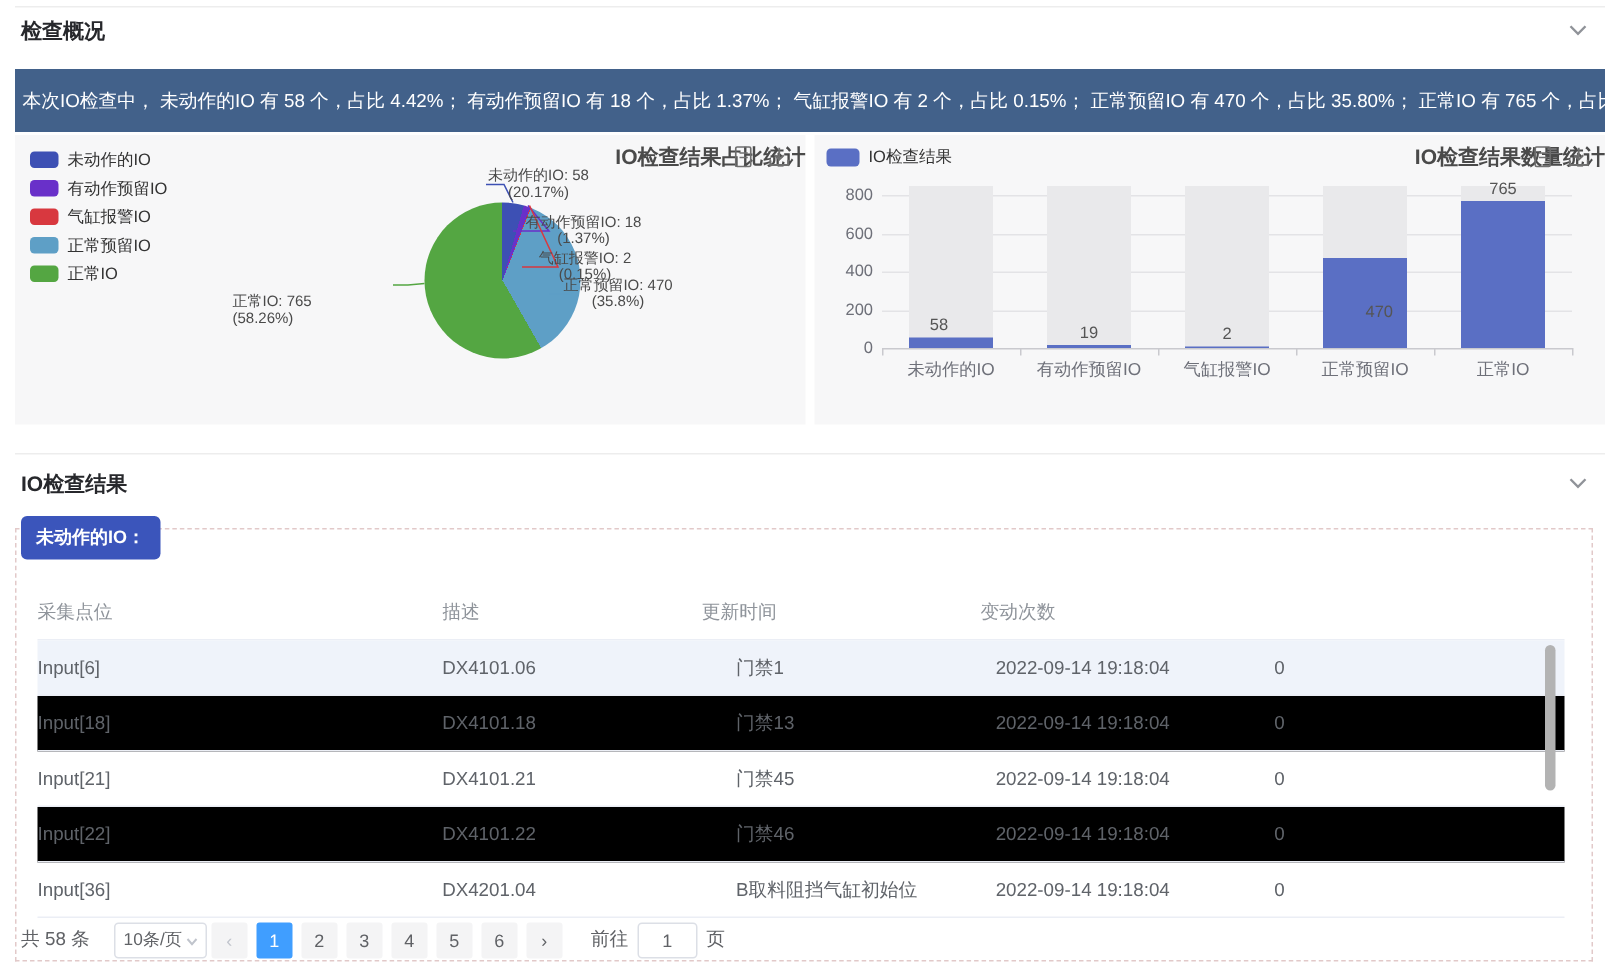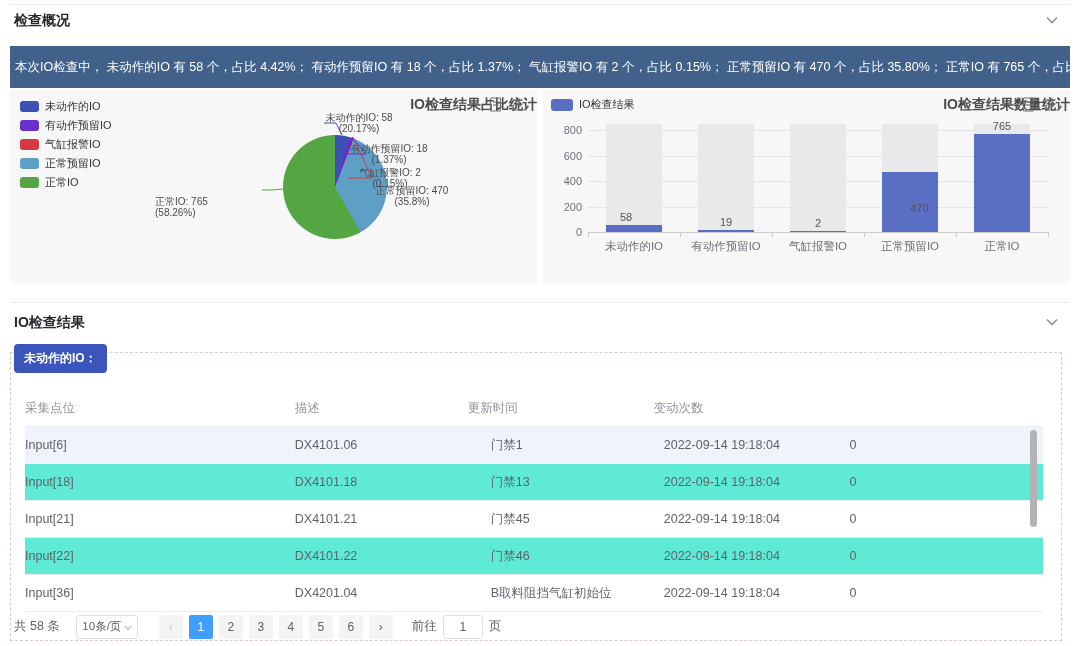--- a/index.html
+++ b/index.html
@@ -54,33 +54,33 @@
   .filter-btn { position:absolute; left:14px; top:344px; background:#3b55bb; color:#fff;
     font-size:12px; font-weight:bold; border:none; border-radius:4px;
     padding:6px 10px; cursor:pointer; font-family:inherit; }
 
   .table { position:absolute; left:25px; top:390px; width:1018px; }
   .t-row { display:flex; align-items:center; border-bottom:1px solid #ebeef5; }
   .t-head { height:37px; }
   .t-head .t-cell { color:#8f949b; font-size:12.5px; }
   .t-body-row { height:37px; cursor:pointer; }
   .t-body-row.hovered { background:#eff3fa; }
-  .t-body-row.striped { background:#5eead4; }
+  .t-body-row.striped { background:#000000; }
   .t-cell { font-size:12.5px; color:#5f6369; overflow:hidden; white-space:nowrap; }
   .c0{width:26.5%;} .c1{width:19.25%;} .c2{width:17%;} .c3{width:18.25%;} .c4{width:19%;}
 
   .scroll-thumb { position:absolute; left:1030px; top:430px; width:7px; height:97px;
     background:#b3b3b3; border-radius:4px; cursor:grab; }
 
   .pagination { position:absolute; left:14px; top:612px; width:1040px; height:29px;
     display:flex; align-items:center; font-size:12.5px; color:#606266; }
   .pg-total { margin-right:16px; }
   .pg-select { position:relative; width:62px; height:24px; border:1px solid #dcdfe6; border-radius:3px;
     font-size:11.5px; color:#606266; display:flex; align-items:center; justify-content:center;
-    padding-right:10px; margin-right:18px; cursor:pointer; background:#fff; }
+    padding-right:10px; cursor:pointer; background:#fff; }
   .pg-select .sel-arrow { position:absolute; right:5px; top:9px; width:8px; height:6px; }
   .pg-btn { min-width:24px; height:24px; margin:0 3px; border-radius:2px; border:none;
     background:#f4f4f5; color:#606266; font-size:12px; display:flex; align-items:center;
     justify-content:center; cursor:pointer; font-family:inherit; }
   .pg-btn.active { background:#409eff; color:#fff; }
   .pg-btn.disabled { color:#c0c4cc; cursor:not-allowed; }
   .pg-goto { margin-left:16px; display:flex; align-items:center; gap:6px; }
   .pg-input { width:40px; height:24px; border:1px solid #dcdfe6; border-radius:3px;
     text-align:center; font-size:12px; color:#606266; font-family:inherit; }
 </style>

